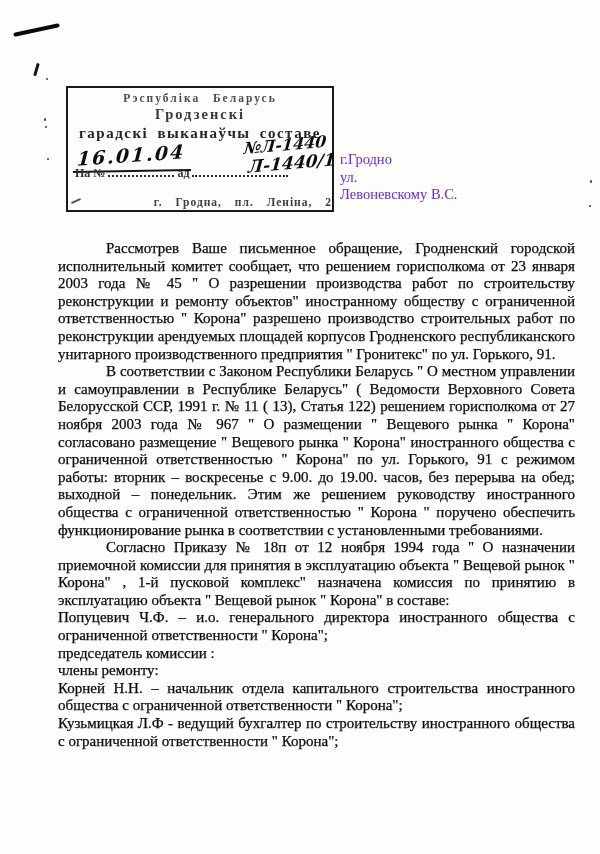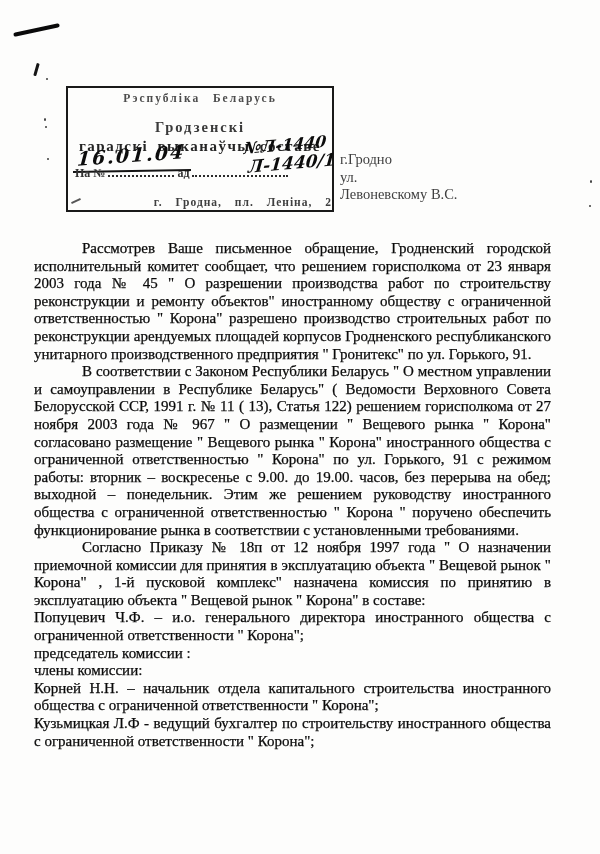--- a/index.html
+++ b/index.html
@@ -32,21 +32,21 @@
     width:268px; height:126px;
     border:2.5px solid #191919;
     box-sizing:border-box;
   }
   .stamp-country {
     margin-top:4px; text-align:center;
     font-size:11.5px; font-weight:bold; letter-spacing:2px; word-spacing:8px;
     color:#4c4c4c; filter:blur(0.45px);
   }
   .stamp-org1 {
-    margin-top:15px; text-align:center;
+    margin-top:2px; text-align:center;
     font-size:14.5px; font-weight:bold; letter-spacing:2px;
     color:#3a3a3a; filter:blur(0.5px);
   }
   .stamp-org2 {
     margin-top:2px; text-align:center;
     font-size:15px; font-weight:bold; letter-spacing:1.5px; word-spacing:4px;
     color:#242424; filter:blur(0.35px);
   }
   .hand {
     font-family:"DejaVu Serif",serif;
@@ -85,26 +85,26 @@
   .stamp-address {
     position:absolute; bottom:2px; left:0; width:100%;
     text-align:right; font-size:11.5px; font-weight:bold;
     word-spacing:9px; letter-spacing:1px;
     color:#3f3f3f; filter:blur(0.45px);
   }
 
   
   .recipient {
     position:absolute; left:340px; top:151px;
-    font-size:14.5px; line-height:17.5px; color:#404040;
+    font-size:14.5px; line-height:17.5px; color:#6d28d9;
   }
 
   
   .body-text {
-    position:absolute; left:34px; top:240px; width:517px;
+    position:absolute; left:58px; top:240px; width:517px;
     font-size:15px; line-height:17.6px;
     text-align:justify; color:#0b0b0b;
     -webkit-text-stroke:0.25px #0b0b0b;
   }
   .body-text p { margin:0; text-indent:48px; }
   .body-text .plain { text-indent:0; }
 </style>
 </head>
 <body>
 
@@ -146,21 +146,21 @@
 
   <div class="recipient">
     <div>г.Гродно</div>
     <div>ул.</div>
     <div>Левоневскому В.С.</div>
   </div>
 
   <div class="body-text">
     <p>Рассмотрев Ваше письменное обращение, Гродненский городской исполнительный комитет сообщает, что решением горисполкома от 23 января 2003 года № 45 " О разрешении производства работ по строительству реконструкции и ремонту объектов"  иностранному обществу с ограниченной ответственностью " Корона" разрешено производство строительных работ по реконструкции арендуемых площадей корпусов Гродненского республиканского унитарного производственного предприятия " Гронитекс" по ул. Горького, 91.</p>
     <p>В соответствии с Законом Республики Беларусь " О местном управлении и самоуправлении в Республике Беларусь" ( Ведомости Верховного Совета Белорусской ССР, 1991 г. № 11 ( 13), Статья 122) решением горисполкома от 27 ноября 2003 года № 967 " О размещении " Вещевого рынка " Корона" согласовано размещение " Вещевого рынка " Корона" иностранного общества с ограниченной ответственностью " Корона" по ул. Горького, 91 с режимом работы: вторник – воскресенье с 9.00. до 19.00. часов, без перерыва на обед; выходной – понедельник. Этим же решением руководству иностранного общества с ограниченной ответственностью " Корона " поручено обеспечить функционирование рынка в соответствии с установленными требованиями.</p>
-    <p>Согласно Приказу № 18п от 12 ноября 1997 года  " О назначении приемочной комиссии для принятия в эксплуатацию объекта " Вещевой рынок " Корона" , 1-й пусковой комплекс" назначена комиссия по принятию в эксплуатацию объекта " Вещевой рынок " Корона" в составе:</p>
+    <p>Согласно Приказу № 18п от 12 ноября 1994 года  " О назначении приемочной комиссии для принятия в эксплуатацию объекта " Вещевой рынок " Корона" , 1-й пусковой комплекс" назначена комиссия по принятию в эксплуатацию объекта " Вещевой рынок " Корона" в составе:</p>
     <p class="plain">Попуцевич Ч.Ф. – и.о. генерального директора иностранного общества с ограниченной ответственности " Корона";</p>
     <p class="plain">председатель комиссии :</p>
-    <p class="plain">члены комиссии:</p>
+    <p class="plain">члены ремонту:</p>
     <p class="plain">Корней Н.Н. – начальник отдела капитального строительства иностранного общества с ограниченной ответственности " Корона";</p>
     <p class="plain">Кузьмицкая Л.Ф -  ведущий бухгалтер по строительству иностранного общества с ограниченной ответственности " Корона";</p>
   </div>
 
 </div>
 
 </body></html>

